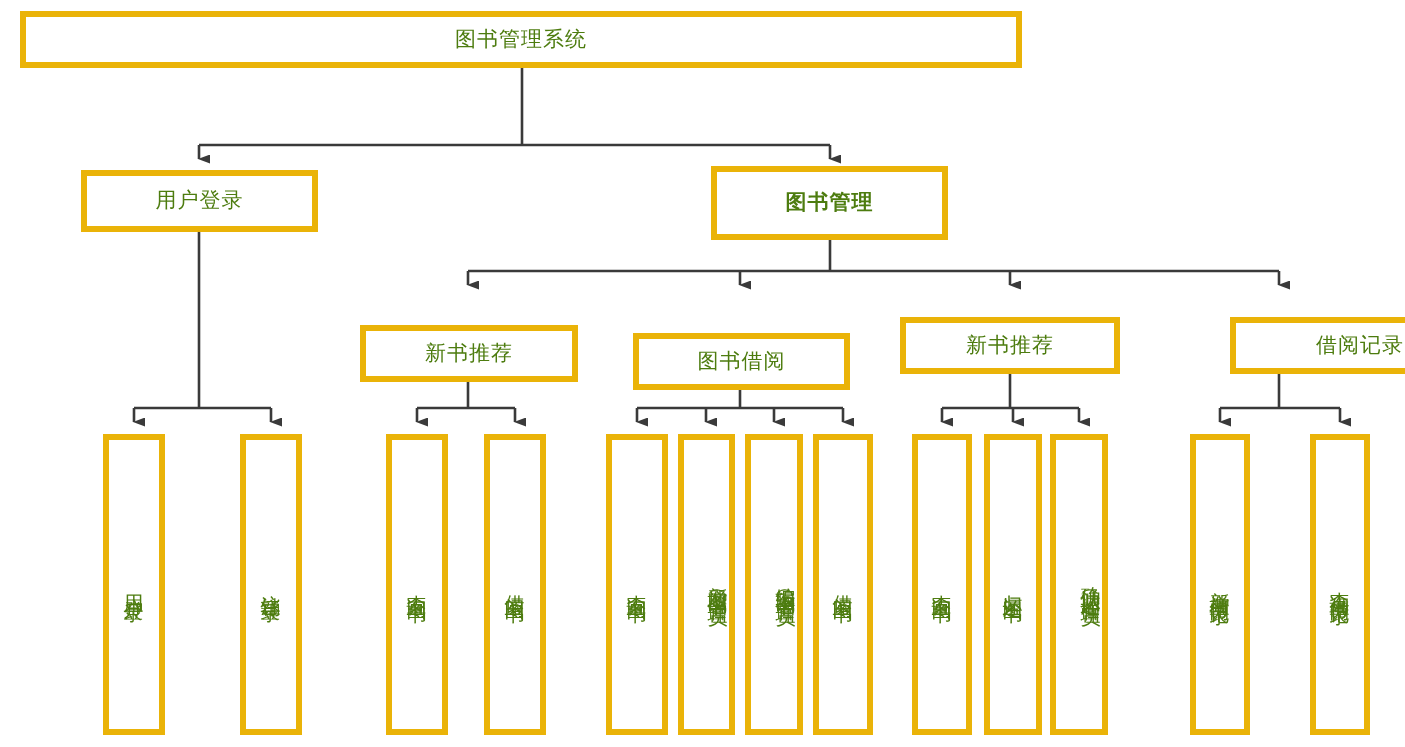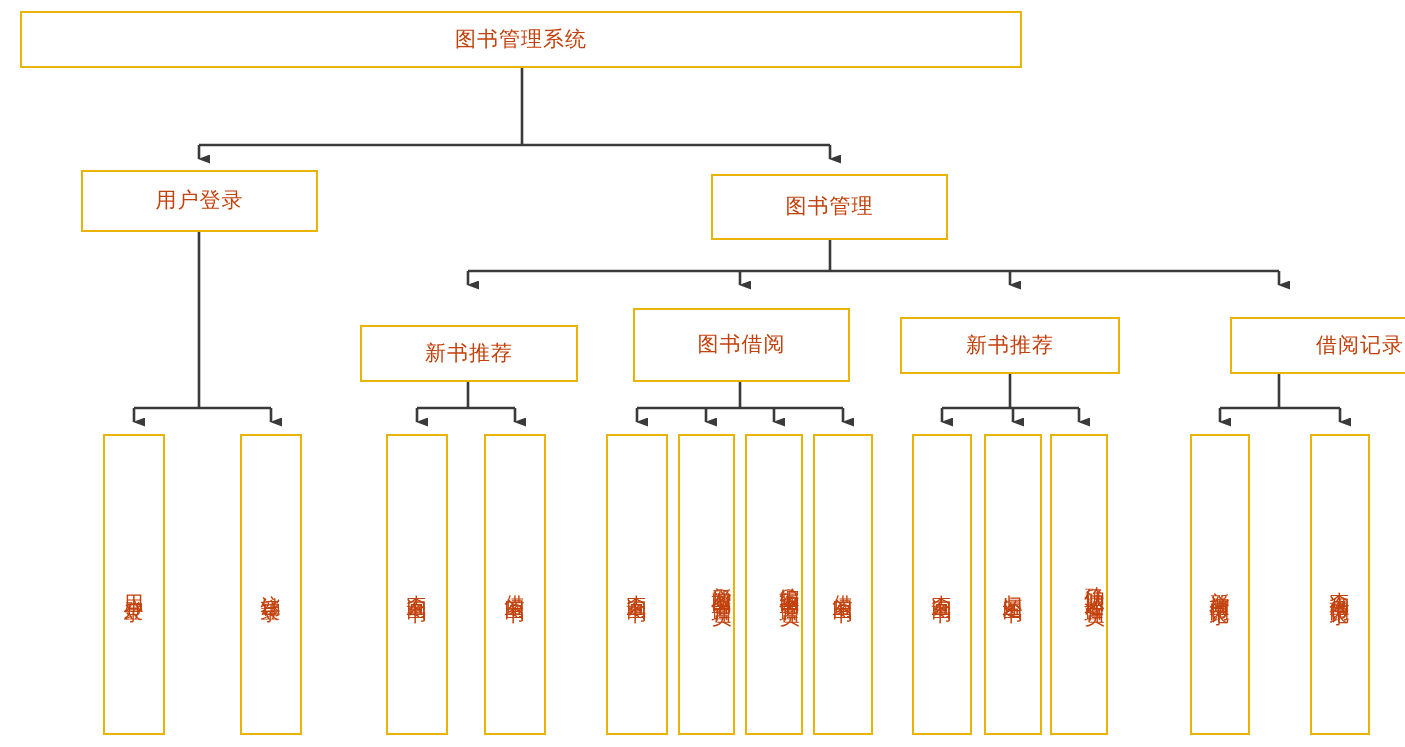--- a/index.html
+++ b/index.html
@@ -13,26 +13,26 @@
   #canvas {
     position: relative;
     width: 1405px;
     height: 747px;
     background: #ffffff;
     overflow: hidden;
   }
   .node {
     position: absolute;
     box-sizing: border-box;
-    border: 2px solid #eab308;
+    border: 6px solid #eab308;
     background: #ffffff;
     display: flex;
     align-items: center;
     justify-content: center;
-    color: #c2410c;
+    color: #4d7c0f;
   }
   .node.horiz {
     font-size: 21px;
     letter-spacing: 1px;
     line-height: 1.2;
   }
   .node.vert {
     writing-mode: vertical-rl;
     text-orientation: upright;
     font-size: 20px;
@@ -114,28 +114,28 @@
       </g>
   </svg>
 
   <div class="node horiz" style="left: 20px; top: 11px; width: 1002px; height: 57px;">
     <span>图书管理系统</span>
   </div>
 
   <div class="node horiz" style="left: 81px; top: 170px; width: 237px; height: 62px;">
     <span>用户登录</span>
   </div>
-  <div class="node horiz" style="left: 711px; top: 174px; width: 237px; height: 66px;">
+  <div class="node horiz" style="left: 711px; top: 166px; width: 237px; height: 74px; font-weight: bold;">
     <span>图书管理</span>
   </div>
 
   <div class="node horiz" style="left: 360px; top: 317px; width: 218px; height: 57px; margin-top: 8px;">
     <span>新书推荐</span>
   </div>
-  <div class="node horiz" style="left: 633px; top: 308px; width: 217px; height: 74px;">
+  <div class="node horiz" style="left: 633px; top: 333px; width: 217px; height: 57px;">
     <span>图书借阅</span>
   </div>
   <div class="node horiz" style="left: 900px; top: 317px; width: 220px; height: 57px;">
     <span>新书推荐</span>
   </div>
   <div class="node horiz" style="left: 1230px; top: 317px; width: 260px; height: 57px;">
     <span>借阅记录</span>
   </div>
 
   <div class="node vert midalign" style="left: 103px; top: 434px; width: 62px; height: 301px;">

